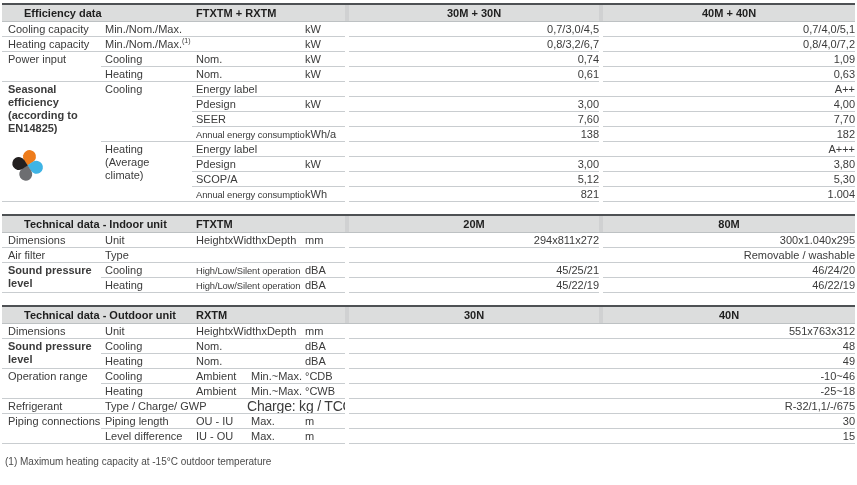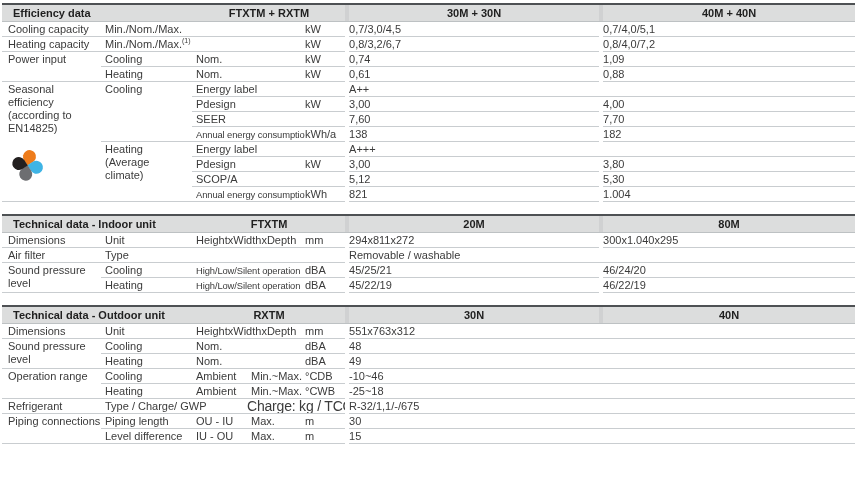--- a/index.html
+++ b/index.html
@@ -3,32 +3,32 @@
 <meta charset="utf-8">
 <style>
   html,body{margin:0;padding:0;background:#ffffff;}
   body{font-family:"Liberation Sans","DejaVu Sans",sans-serif;color:#3b3b3b;width:857px;}
   .wrap{padding:3px 2px 0 2px;width:853px;}
   .section{border-top:2px solid #4e5154;margin-bottom:12px;}
   table{border-collapse:separate;border-spacing:0;table-layout:fixed;width:853px;}
   td{height:14px;font-size:11px;line-height:13px;border-bottom:1px solid #c9cdd0;
      padding:0 0 0 4px;white-space:nowrap;overflow:hidden;vertical-align:middle;color:#3b3b3b;}
   tr.head td{background:#dcdddd;font-weight:bold;color:#1f1f1f;height:16px;border-bottom:1px solid #bdc1c3;}
-  .ht{padding-left:11px;}
-  .hm{text-align:center;padding-right:3px;}
+  .ht{padding-left:22px;}
+  .hm{text-align:left;padding-right:3px;}
   .hc{text-align:center;padding:0;}
   .gap{border-bottom:none;padding:0;background:#fff;}
   tr.head td.gap{background:#d0d1d2;}
   .c1{padding-left:6px;}
   .unit{text-align:left;padding-right:3px;padding-left:0;}
-  .val{text-align:left;padding:0;}
+  .val{text-align:right;padding:0;}
   .top{vertical-align:top;padding-top:1px;}
   .wrapcell{white-space:normal;}
   .wrapcell .wspan{display:inline-block;white-space:normal;}
-  .w93{width:92px;}
+  .w93{width:92px;font-weight:bold;}
   .w60{width:60px;}
   .sm{font-size:9.4px;letter-spacing:-0.1px;}
   .usm{font-size:14px;letter-spacing:-0.2px;margin-top:24px;}
   sup{font-size:7px;vertical-align:super;line-height:0;}
   .flower{position:relative;width:34px;height:34px;margin:14px 0 0 3px;transform:rotate(12deg);}
   .p{position:absolute;width:13px;height:13px;border-radius:50% 50% 50% 0;}
   .p1{left:10px;top:1px;transform:rotate(-45deg);background:#ee7c1b;}
   .p2{left:19px;top:10px;transform:rotate(45deg);background:#3fb4e5;}
   .p3{left:10px;top:19px;transform:rotate(135deg);background:#6d6e71;}
   .p4{left:1px;top:10px;transform:rotate(-135deg);background:#232020;}
@@ -89,21 +89,21 @@
         <td class="gap"></td>
         <td class="val">1,09</td>
       </tr>
       <tr>
         <td>Heating</td>
         <td colspan="2">Nom.</td>
         <td class="unit">kW</td>
         <td class="gap"></td>
         <td class="val">0,61</td>
         <td class="gap"></td>
-        <td class="val">0,88</td>
+        <td class="val">0,63</td>
       </tr>
       <tr>
         <td class="c1 top wrapcell" rowspan="8">
           <span class="wspan w93">Seasonal efficiency (according to EN14825)</span>
           <div class="flower">
             <i class="p p1"></i>
             <i class="p p2"></i>
             <i class="p p3"></i>
             <i class="p p4"></i>
           </div>
@@ -318,13 +318,14 @@
         <td>IU - OU</td>
         <td>Max.</td>
         <td class="unit">m</td>
         <td class="gap"></td>
         <td class="val" colspan="3">15</td>
       </tr>
     </tbody>
       </table>
   </div>
 
+  <div class="ftn">(1) Maximum heating capacity at -15°C outdoor temperature</div>
 </div>
 
 </body></html>

